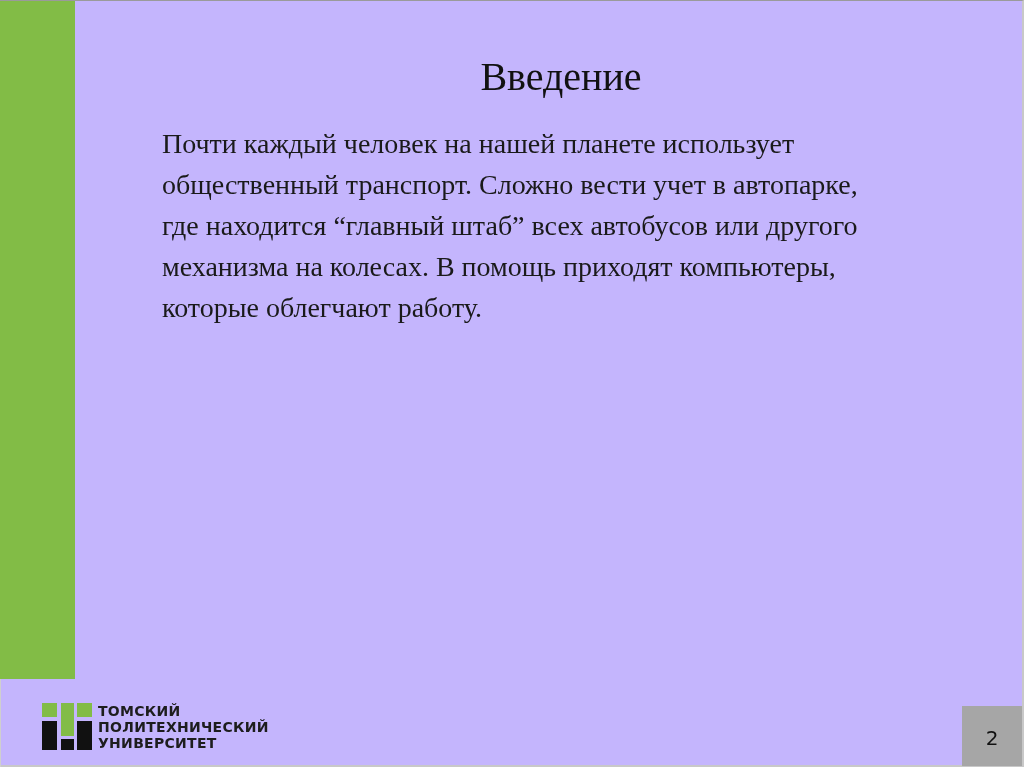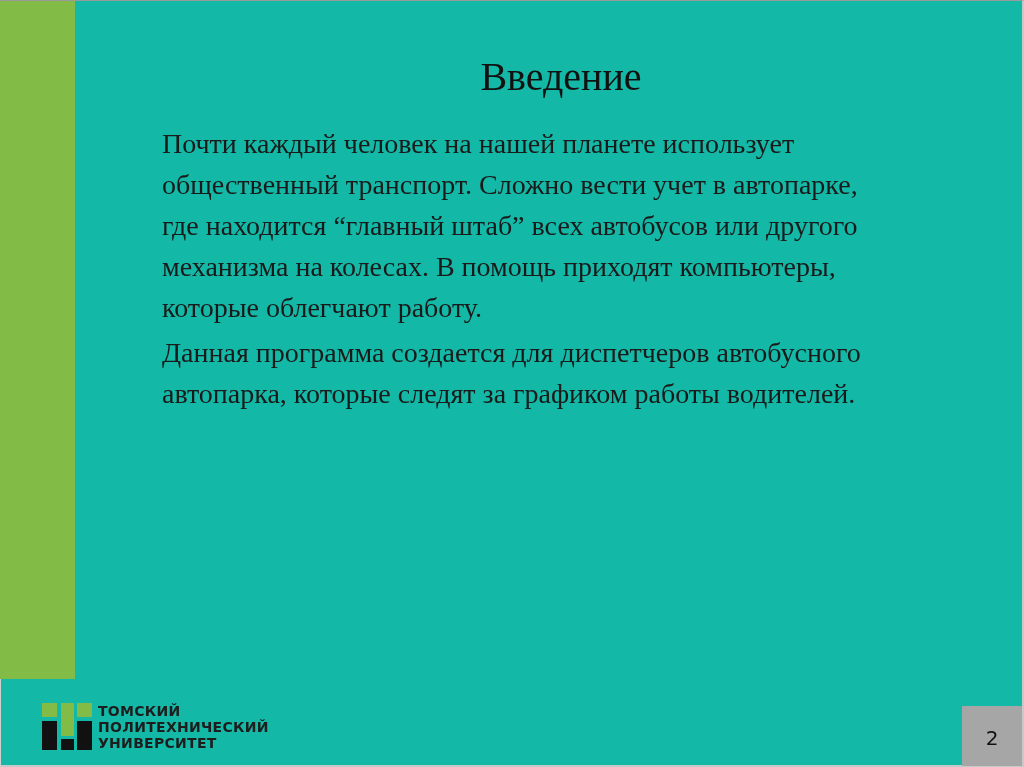--- a/index.html
+++ b/index.html
@@ -11,21 +11,21 @@
       width: 1024px;
       height: 767px;
       position: relative;
       overflow: hidden;
       font-family: "Liberation Serif", "DejaVu Serif", serif;
     }
     .slide {
       position: absolute;
       left: 0; top: 0;
       width: 1024px; height: 767px;
-      background: #14b8a6;
+      background: #c4b5fd;
       box-sizing: border-box;
       border-top: 1px solid #9a9a9a;
       border-right: 2px solid #c8c8c8;
       border-bottom: 2px solid #c8c8c8;
     }
     .green-bar {
       position: absolute;
       left: 0; top: 0;
       width: 75px; height: 678px;
       background: #82bc46;
@@ -107,22 +107,20 @@
   <div class="left-line"></div>
 
   <div class="title">Введение</div>
 
   <div class="content">
     <p>Почти каждый человек на нашей планете использует
 общественный транспорт. Сложно вести учет в автопарке,
 где находится “главный штаб” всех автобусов или другого
 механизма на колесах. В помощь приходят компьютеры,
 которые облегчают работу.</p>
-    <p>Данная программа создается для диспетчеров автобусного
-автопарка, которые следят за графиком работы водителей.</p>
   </div>
 
   <div class="logo">
     <div class="blk g" style="left:0;top:0;width:15px;height:14px;"></div>
     <div class="blk g" style="left:19px;top:0;width:13px;height:33px;"></div>
     <div class="blk g" style="left:35px;top:0;width:15px;height:14px;"></div>
     <div class="blk k" style="left:0;top:18px;width:15px;height:29px;"></div>
     <div class="blk k" style="left:19px;top:36px;width:13px;height:11px;"></div>
     <div class="blk k" style="left:35px;top:18px;width:15px;height:29px;"></div>
   </div>

